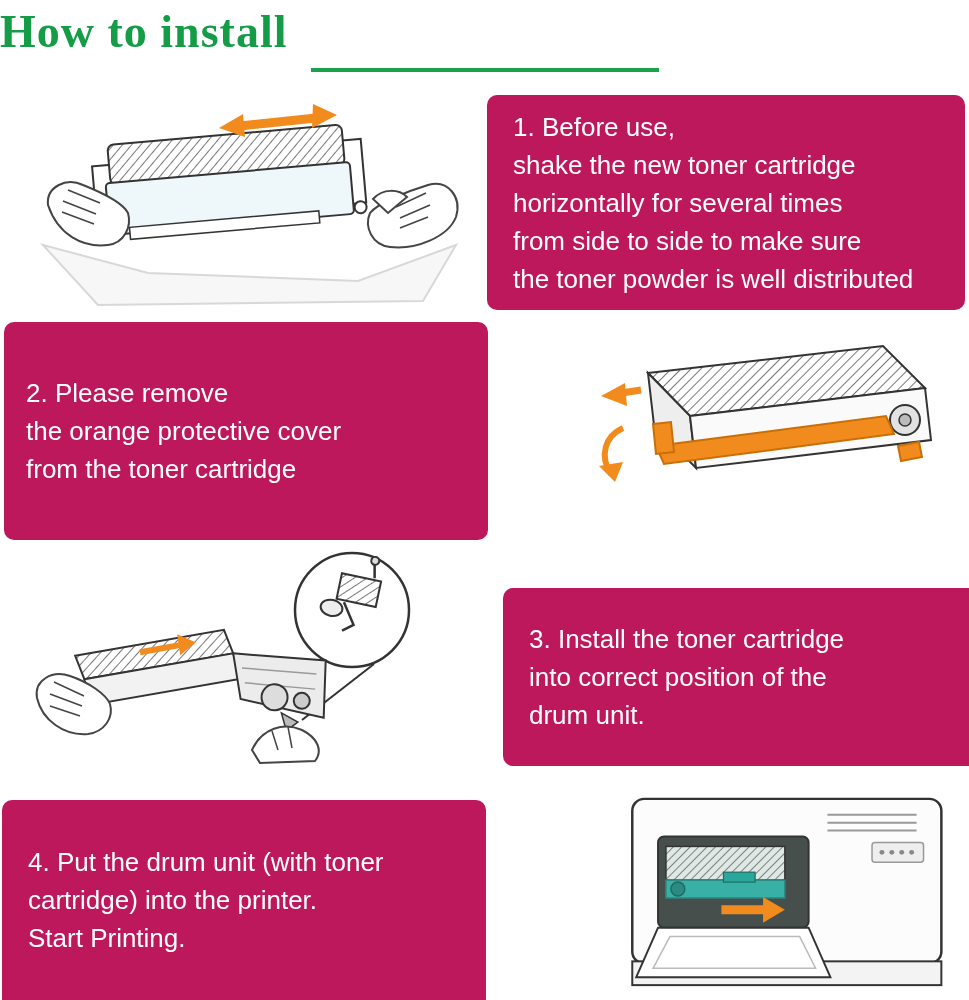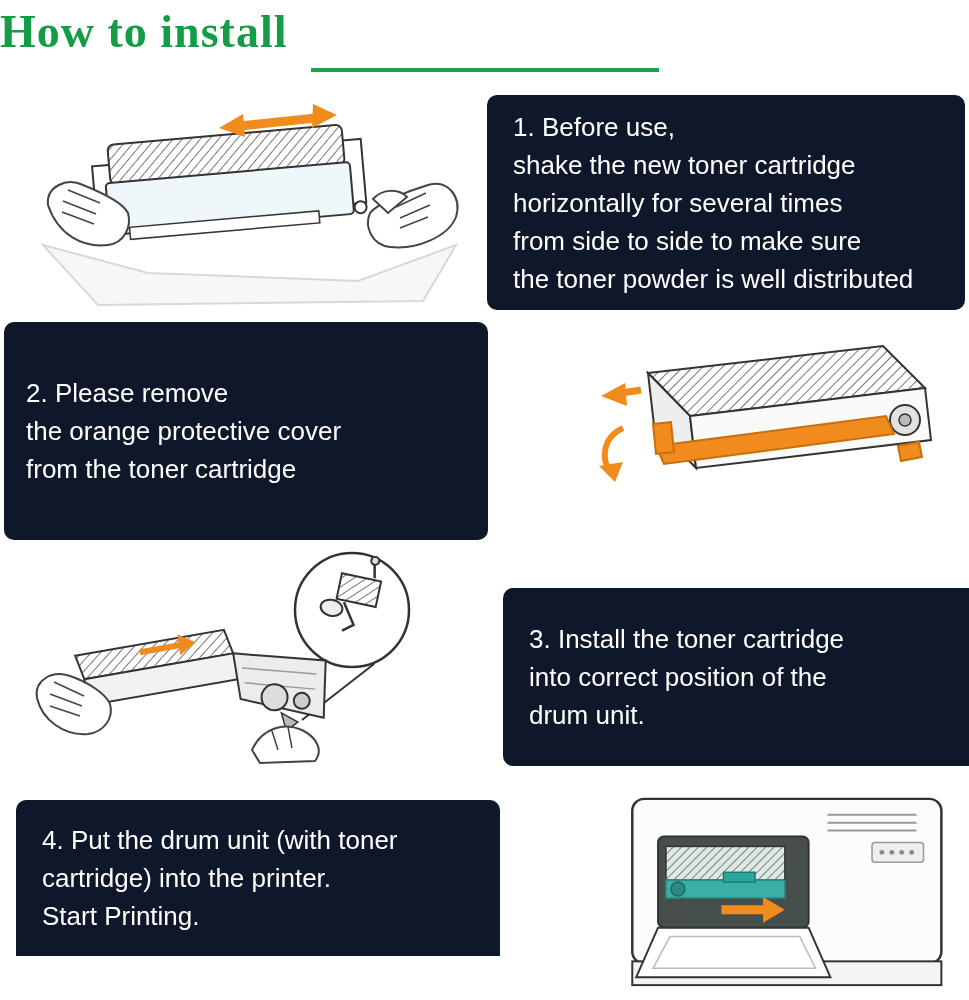--- a/index.html
+++ b/index.html
@@ -24,37 +24,37 @@
   }
   .title-underline{
     position:absolute;
     top:68px;left:50%;
     transform:translateX(-50%);
     width:348px;height:4px;
     background:#18a34c;
   }
   .panel{
     position:absolute;
-    background:#0f172a;
+    background:#be185d;
     border-radius:10px;
     display:flex;
     align-items:center;
     box-sizing:border-box;
     padding:10px 16px 10px 26px;
   }
   .step-text{
     color:#ffffff;
     font-size:26px;
     line-height:38px;
     white-space:pre-line;
   }
   .panel-1{left:487px;top:95px;width:478px;height:215px;}
   .panel-2{left:4px;top:322px;width:484px;height:218px;padding-left:22px;}
   .panel-3{left:503px;top:588px;width:478px;height:178px;}
-  .panel-4{left:16px;top:800px;width:484px;height:156px;border-bottom-left-radius:0;border-bottom-right-radius:0;}
+  .panel-4{left:2px;top:800px;width:484px;height:200px;border-bottom-left-radius:0;border-bottom-right-radius:0;}
   .illus{position:absolute;}
   .illus svg{display:block;width:100%;height:100%;}
   .illus-1{left:28px;top:95px;width:440px;height:215px;}
   .illus-2{left:553px;top:328px;width:410px;height:210px;}
   .illus-3{left:22px;top:548px;width:450px;height:225px;}
   .illus-4{left:573px;top:785px;width:390px;height:213px;}
 </style>
 </head>
 <body>
 

